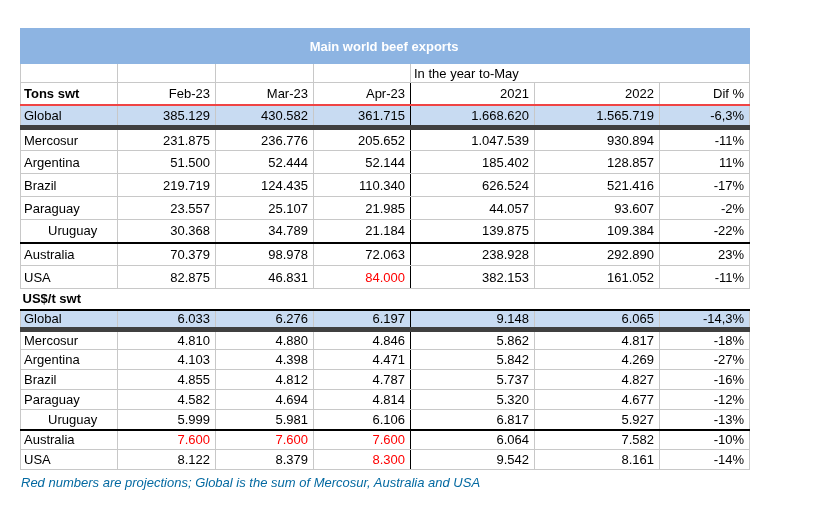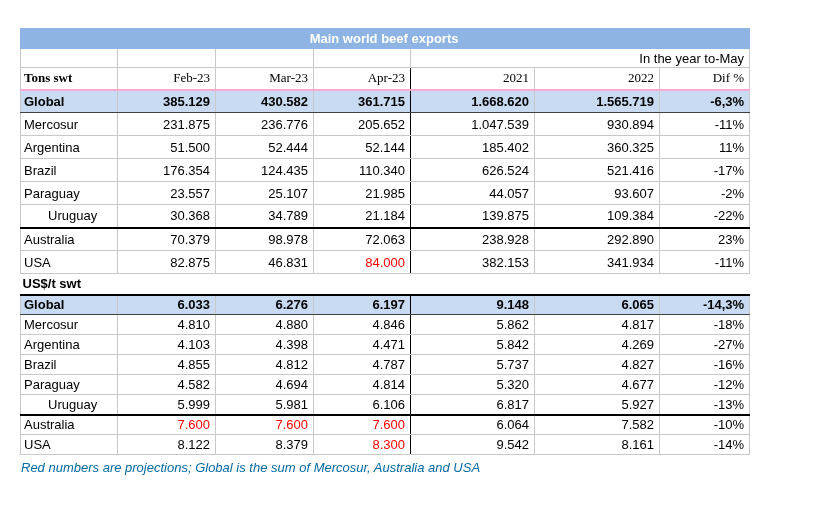--- a/index.html
+++ b/index.html
@@ -17,31 +17,31 @@
     padding: 0 5px 0 3px;
     white-space: nowrap; overflow: hidden;
     height: 22px;
   }
   .num { text-align: right; }
   .label { text-align: left; }
   .title-row td {
     background: var(--title-bg, #8db4e2);
     border: 1px solid var(--title-bg, #8db4e2);
     color: #fff; font-weight: bold; text-align: center;
-    height: 20px; font-size: 13px;
+    height: 35px; font-size: 13px;
   }
   .group-row td { height: 19px; }
-  .group-label { text-align: right; }
-  .header-row td { border-bottom: 2px solid #f9a8d4; height: 22px; font-family: Liberation Serif, serif; }
+  .group-label { text-align: left; }
+  .header-row td { border-bottom: 2px solid #ef4444; height: 22px; }
   .header-row .label { font-weight: bold; }
   .global-row td {
     background: var(--global-bg, #c8dbf2);
-    font-weight: bold;
+    font-weight: normal;
     border-top: 2px solid #000;
-    border-bottom: 1px solid #404040;
+    border-bottom: 5px solid #404040;
   }
   .divider-below td { border-bottom: 2px solid #000; padding-left: 27px; }
   .sep-right { border-right: 1.5px solid #000; }
   .red { color: var(--red, #ff0000); }
   .section-label-row td { border: none; font-weight: bold; height: 21px; padding-left: 2px; }
   #body-tons td { height: 23px; }
   #body-usd td { height: 20px; }
   .footnote {
     font-style: italic; font-size: 13px; color: #0369a1;
     margin: 5px 0 0 1px; white-space: nowrap;
@@ -100,26 +100,26 @@
           <td class="num">1.047.539</td>
           <td class="num">930.894</td>
           <td class="num">-11%</td>
         </tr>
         <tr>
           <td class="label">Argentina</td>
           <td class="num">51.500</td>
           <td class="num">52.444</td>
           <td class="num sep-right">52.144</td>
           <td class="num">185.402</td>
-          <td class="num">360.325</td>
+          <td class="num">128.857</td>
           <td class="num">11%</td>
         </tr>
         <tr>
           <td class="label">Brazil</td>
-          <td class="num">176.354</td>
+          <td class="num">219.719</td>
           <td class="num">124.435</td>
           <td class="num sep-right">110.340</td>
           <td class="num">626.524</td>
           <td class="num">521.416</td>
           <td class="num">-17%</td>
         </tr>
         <tr>
           <td class="label">Paraguay</td>
           <td class="num">23.557</td>
           <td class="num">25.107</td>
@@ -145,21 +145,21 @@
           <td class="num">238.928</td>
           <td class="num">292.890</td>
           <td class="num">23%</td>
         </tr>
         <tr>
           <td class="label">USA</td>
           <td class="num">82.875</td>
           <td class="num">46.831</td>
           <td class="num sep-right red">84.000</td>
           <td class="num">382.153</td>
-          <td class="num">341.934</td>
+          <td class="num">161.052</td>
           <td class="num">-11%</td>
         </tr>
       </tbody>
     <tbody>
       <tr class="section-label-row">
         <td colspan="7">US$/t swt</td>
       </tr>
     </tbody>
     <tbody id="body-usd">
         <tr class="global-row">

